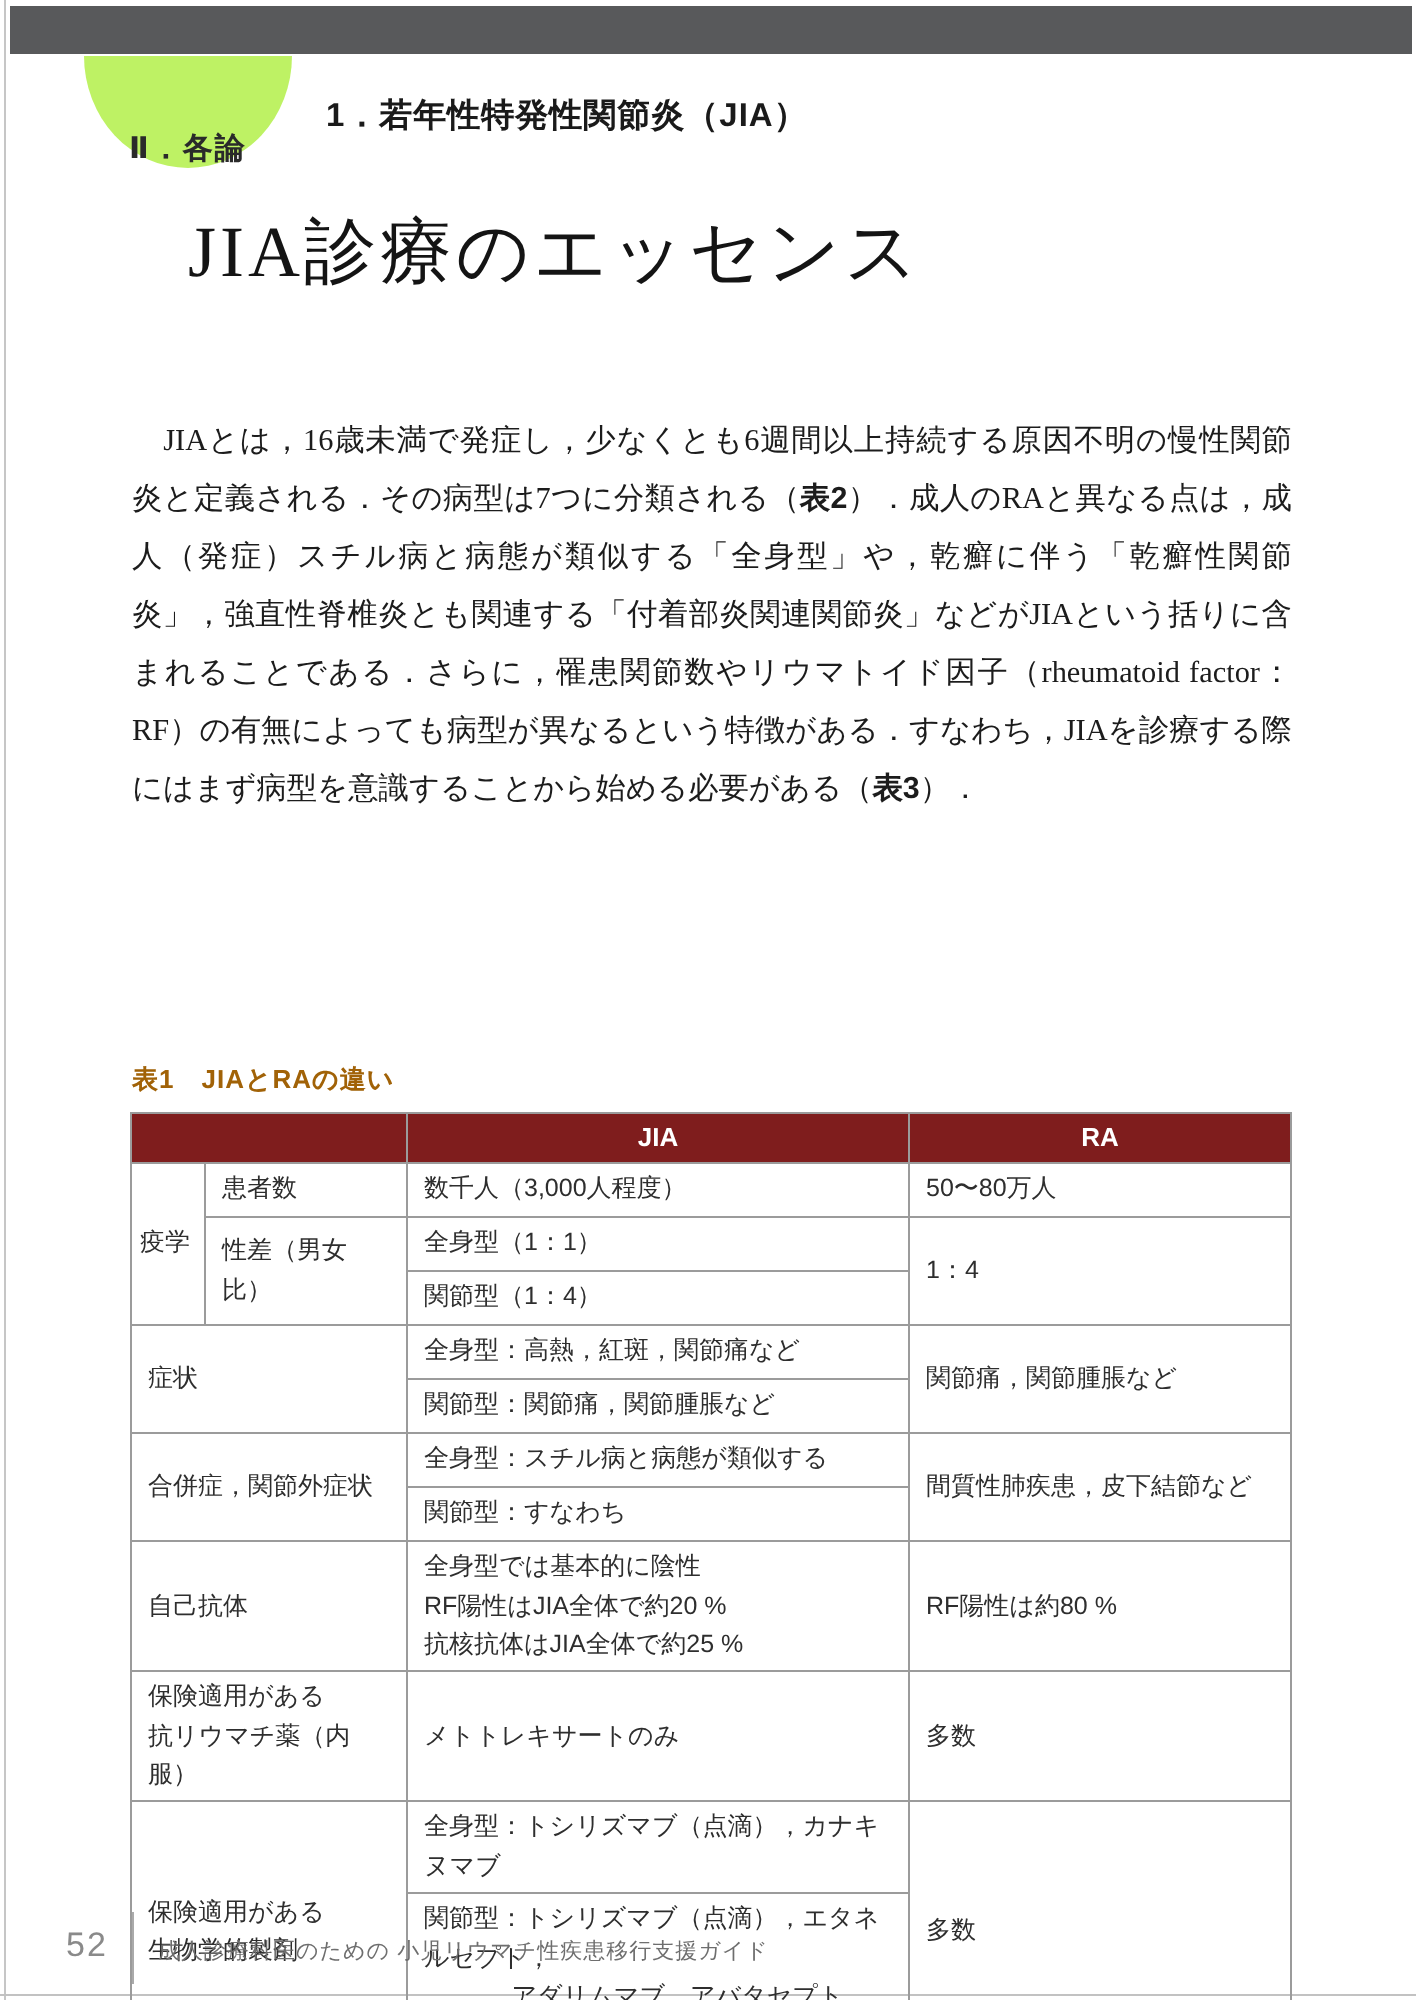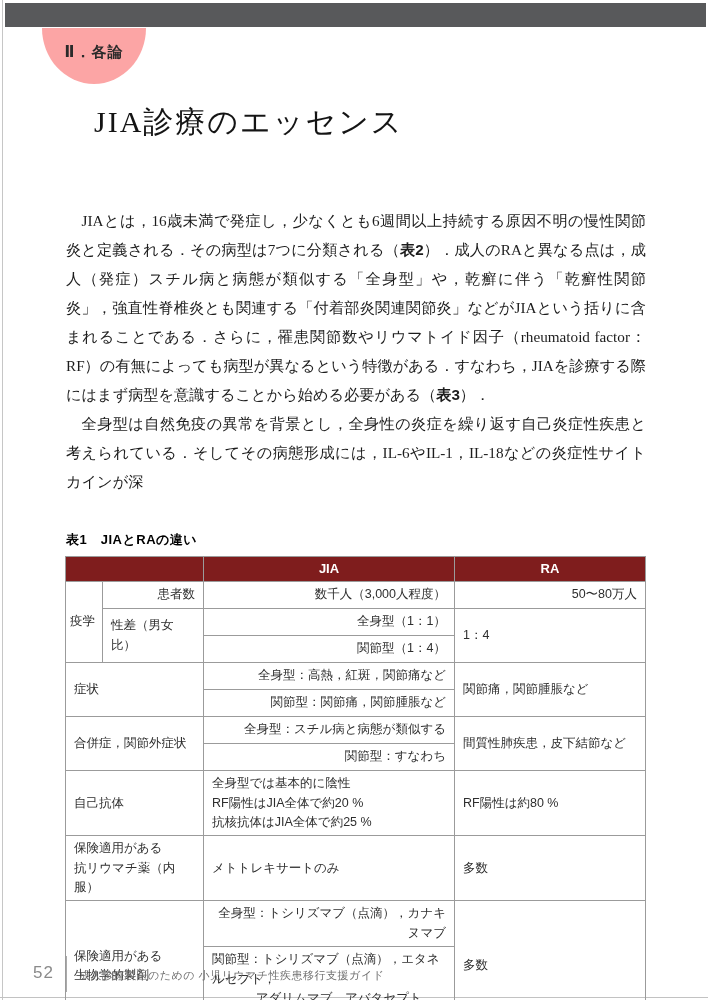--- a/index.html
+++ b/index.html
@@ -6,66 +6,66 @@
   .mincho{font-family:"Liberation Serif","DejaVu Serif",serif;}
   .page{
     position:relative;width:708px;height:1000px;background:#ffffff;
     overflow:hidden;font-family:"Liberation Serif","DejaVu Serif",serif;
   }
   .edge-left{position:absolute;left:2px;top:0;width:1px;height:1000px;background:#c6c6c6;}
   .edge-bottom{position:absolute;left:0;top:997px;width:708px;height:1px;background:#c2c2c2;}
   .top-bar{position:absolute;left:5px;right:2px;top:3px;height:24px;background:#58595b;}
   .badge{
     position:absolute;left:42px;top:28px;width:104px;height:56px;
-    background:#fca5a5;border-radius:0 0 52px 52px / 0 0 56px 56px;
-    display:flex;align-items:center;justify-content:center;padding-bottom:0;
+    background:#bef264;border-radius:0 0 52px 52px / 0 0 56px 56px;
+    display:flex;align-items:flex-end;justify-content:center;padding-bottom:0;
   }
   .badge span{
     font-family:"Liberation Sans","DejaVu Sans",sans-serif;
     font-weight:bold;font-size:15px;color:#2a2a2a;margin-top:-8px;letter-spacing:1px;
   }
   .chapter{
     position:absolute;left:163px;top:47px;
     font-family:"Liberation Sans","DejaVu Sans",sans-serif;
     font-weight:bold;font-size:16.5px;color:#1a1a1a;letter-spacing:0.5px;
   }
   .title{
     position:absolute;left:94px;top:102px;margin:0;
     font-family:"Liberation Serif","DejaVu Serif",serif;
-    font-weight:normal;font-size:30px;color:#141414;letter-spacing:2px;
+    font-weight:normal;font-size:36px;color:#141414;letter-spacing:2px;
   }
   .body-text{
     position:absolute;left:66px;top:206px;width:580px;
     font-size:15.2px;line-height:29px;color:#1c1c1c;text-align:justify;
   }
   .body-text p{margin:0;padding:0;}
   .bref{
     font-family:"Liberation Sans","DejaVu Sans",sans-serif;
     font-weight:bold;
   }
   .table-wrap{position:absolute;left:65px;top:531px;width:580px;}
   .tbl-caption{
     font-family:"Liberation Sans","DejaVu Sans",sans-serif;
-    font-weight:bold;font-size:13px;color:#000000;margin:0 0 7px 1px;letter-spacing:0.5px;
+    font-weight:bold;font-size:13px;color:#a16207;margin:0 0 7px 1px;letter-spacing:0.5px;
   }
   table.cmp{
     width:580px;border-collapse:collapse;table-layout:fixed;
     font-family:"Liberation Sans","DejaVu Sans",sans-serif;
     font-size:12.5px;color:#2e2e2e;
   }
   table.cmp th,table.cmp td{
     border:1px solid #9b9b9b;padding:3px 8px;line-height:1.55;
     vertical-align:middle;text-align:left;font-weight:normal;
     overflow:hidden;
   }
   table.cmp thead th{
     background:#7f1d1d;color:#ffffff;font-weight:bold;text-align:center;
     font-size:13px;height:17px;padding:2px 8px;
   }
-  table.cmp td.single{height:20px;text-align:right;}
+  table.cmp td.single{height:20px;}
   .indent2{padding-left:3.5em;}
   .footer{position:absolute;left:0;top:952px;width:708px;height:44px;}
   .pagenum{
     position:absolute;left:33px;top:11px;
     font-family:"Liberation Sans","DejaVu Sans",sans-serif;
     font-size:17px;color:#8a8a8a;letter-spacing:1px;
   }
   .fdiv{position:absolute;left:66px;top:4px;width:1px;height:36px;background:#aaaaaa;}
   .ftitle{
     position:absolute;left:79px;top:16px;
@@ -80,26 +80,26 @@
 
   <div class="edge-left"></div>
   <div class="edge-bottom"></div>
 
   <div class="top-bar"></div>
 
   <div class="badge">
     <span>Ⅱ．各論</span>
   </div>
 
+  <div class="chapter">1．若年性特発性関節炎（JIA）</div>
 
   <h1 class="title">JIA診療のエッセンス</h1>
 
   <div class="body-text mincho">
     <p><span>　JIAとは，16歳未満で発症し，少なくとも6週間以上持続する原因不明の慢性関節炎と定義される．その病型は7つに分類される（</span><span class="bref">表2</span><span>）．成人のRAと異なる点は，成人（発症）スチル病と病態が類似する「全身型」や，乾癬に伴う「乾癬性関節炎」，強直性脊椎炎とも関連する「付着部炎関連関節炎」などがJIAという括りに含まれることである．さらに，罹患関節数やリウマトイド因子（rheumatoid factor：RF）の有無によっても病型が異なるという特徴がある．すなわち，JIAを診療する際にはまず病型を意識することから始める必要がある（</span><span class="bref">表3</span><span>）．</span></p>
-    <p><span>　全身型は自然免疫の異常を背景とし，全身性の炎症を繰り返す自己炎症性疾患と考えられている．そしてその病態形成には，IL-6やIL-1，IL-18などの炎症性サイトカインが深</span></p>
   </div>
 
   <div class="table-wrap">
     <div class="tbl-caption">表1　JIAとRAの違い</div>
 
     <table class="cmp">
       <colgroup>
         <col style="width:37px">
           <col style="width:101px">
           <col style="width:251px">

